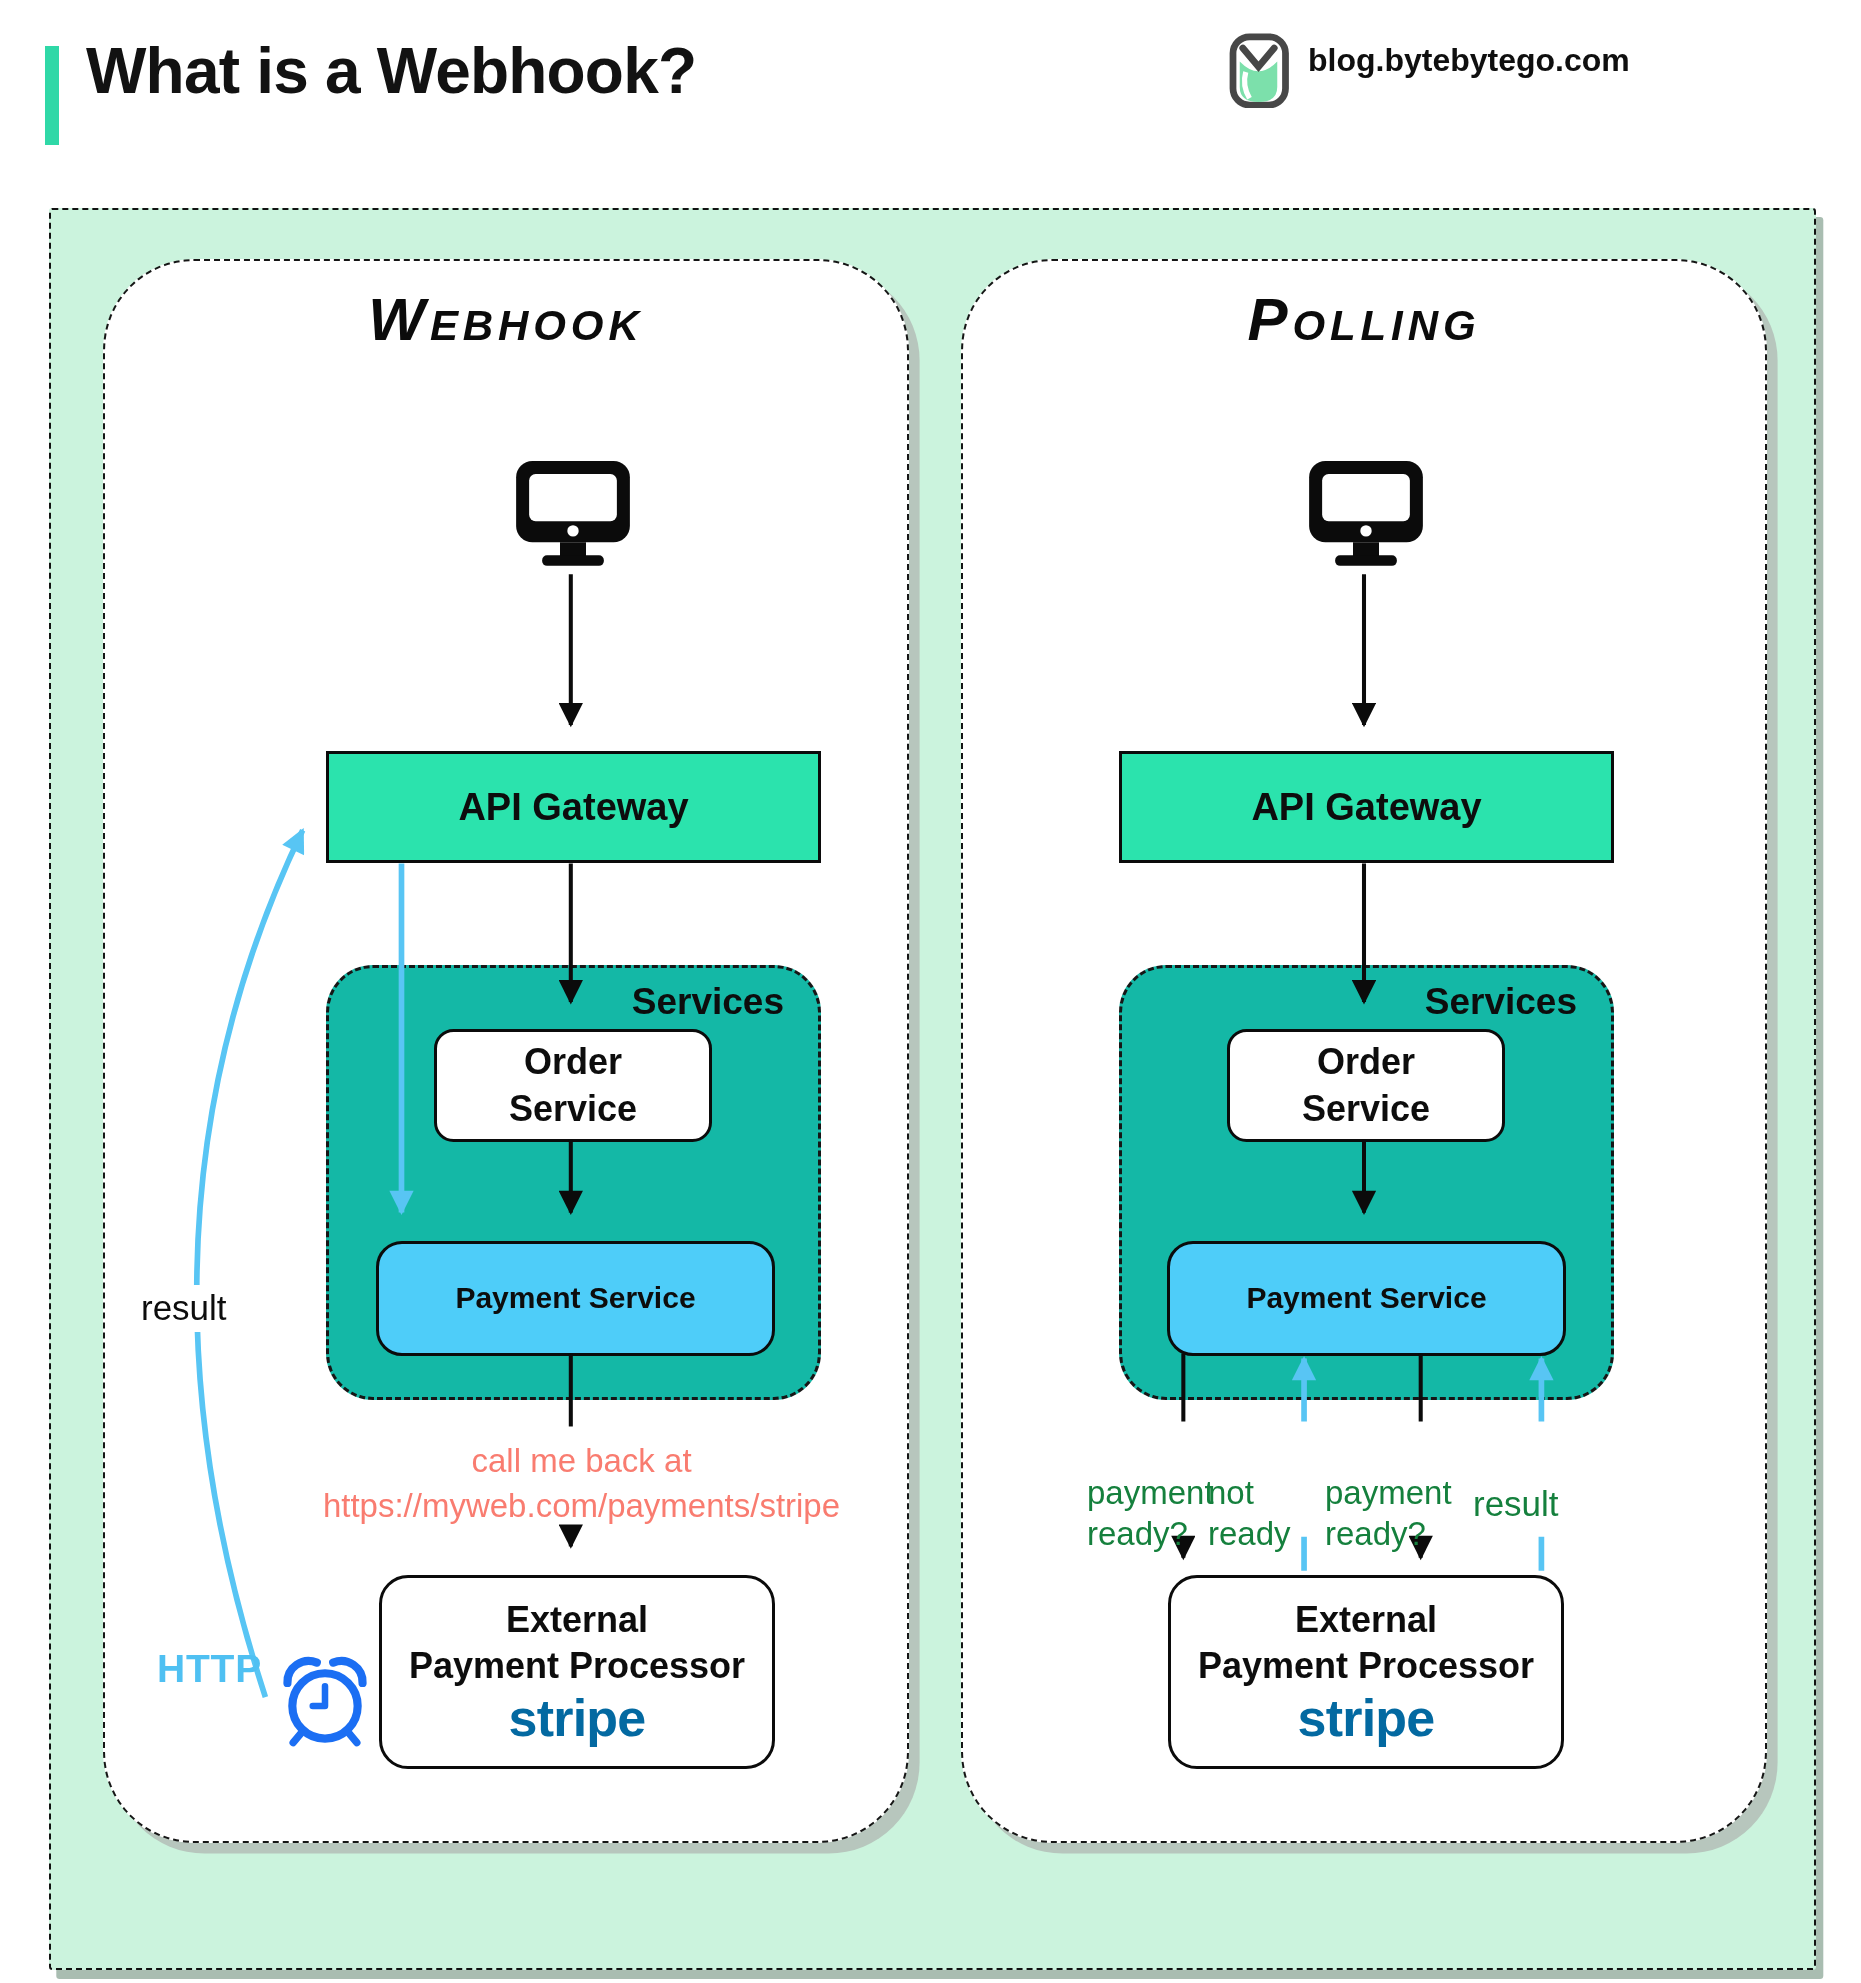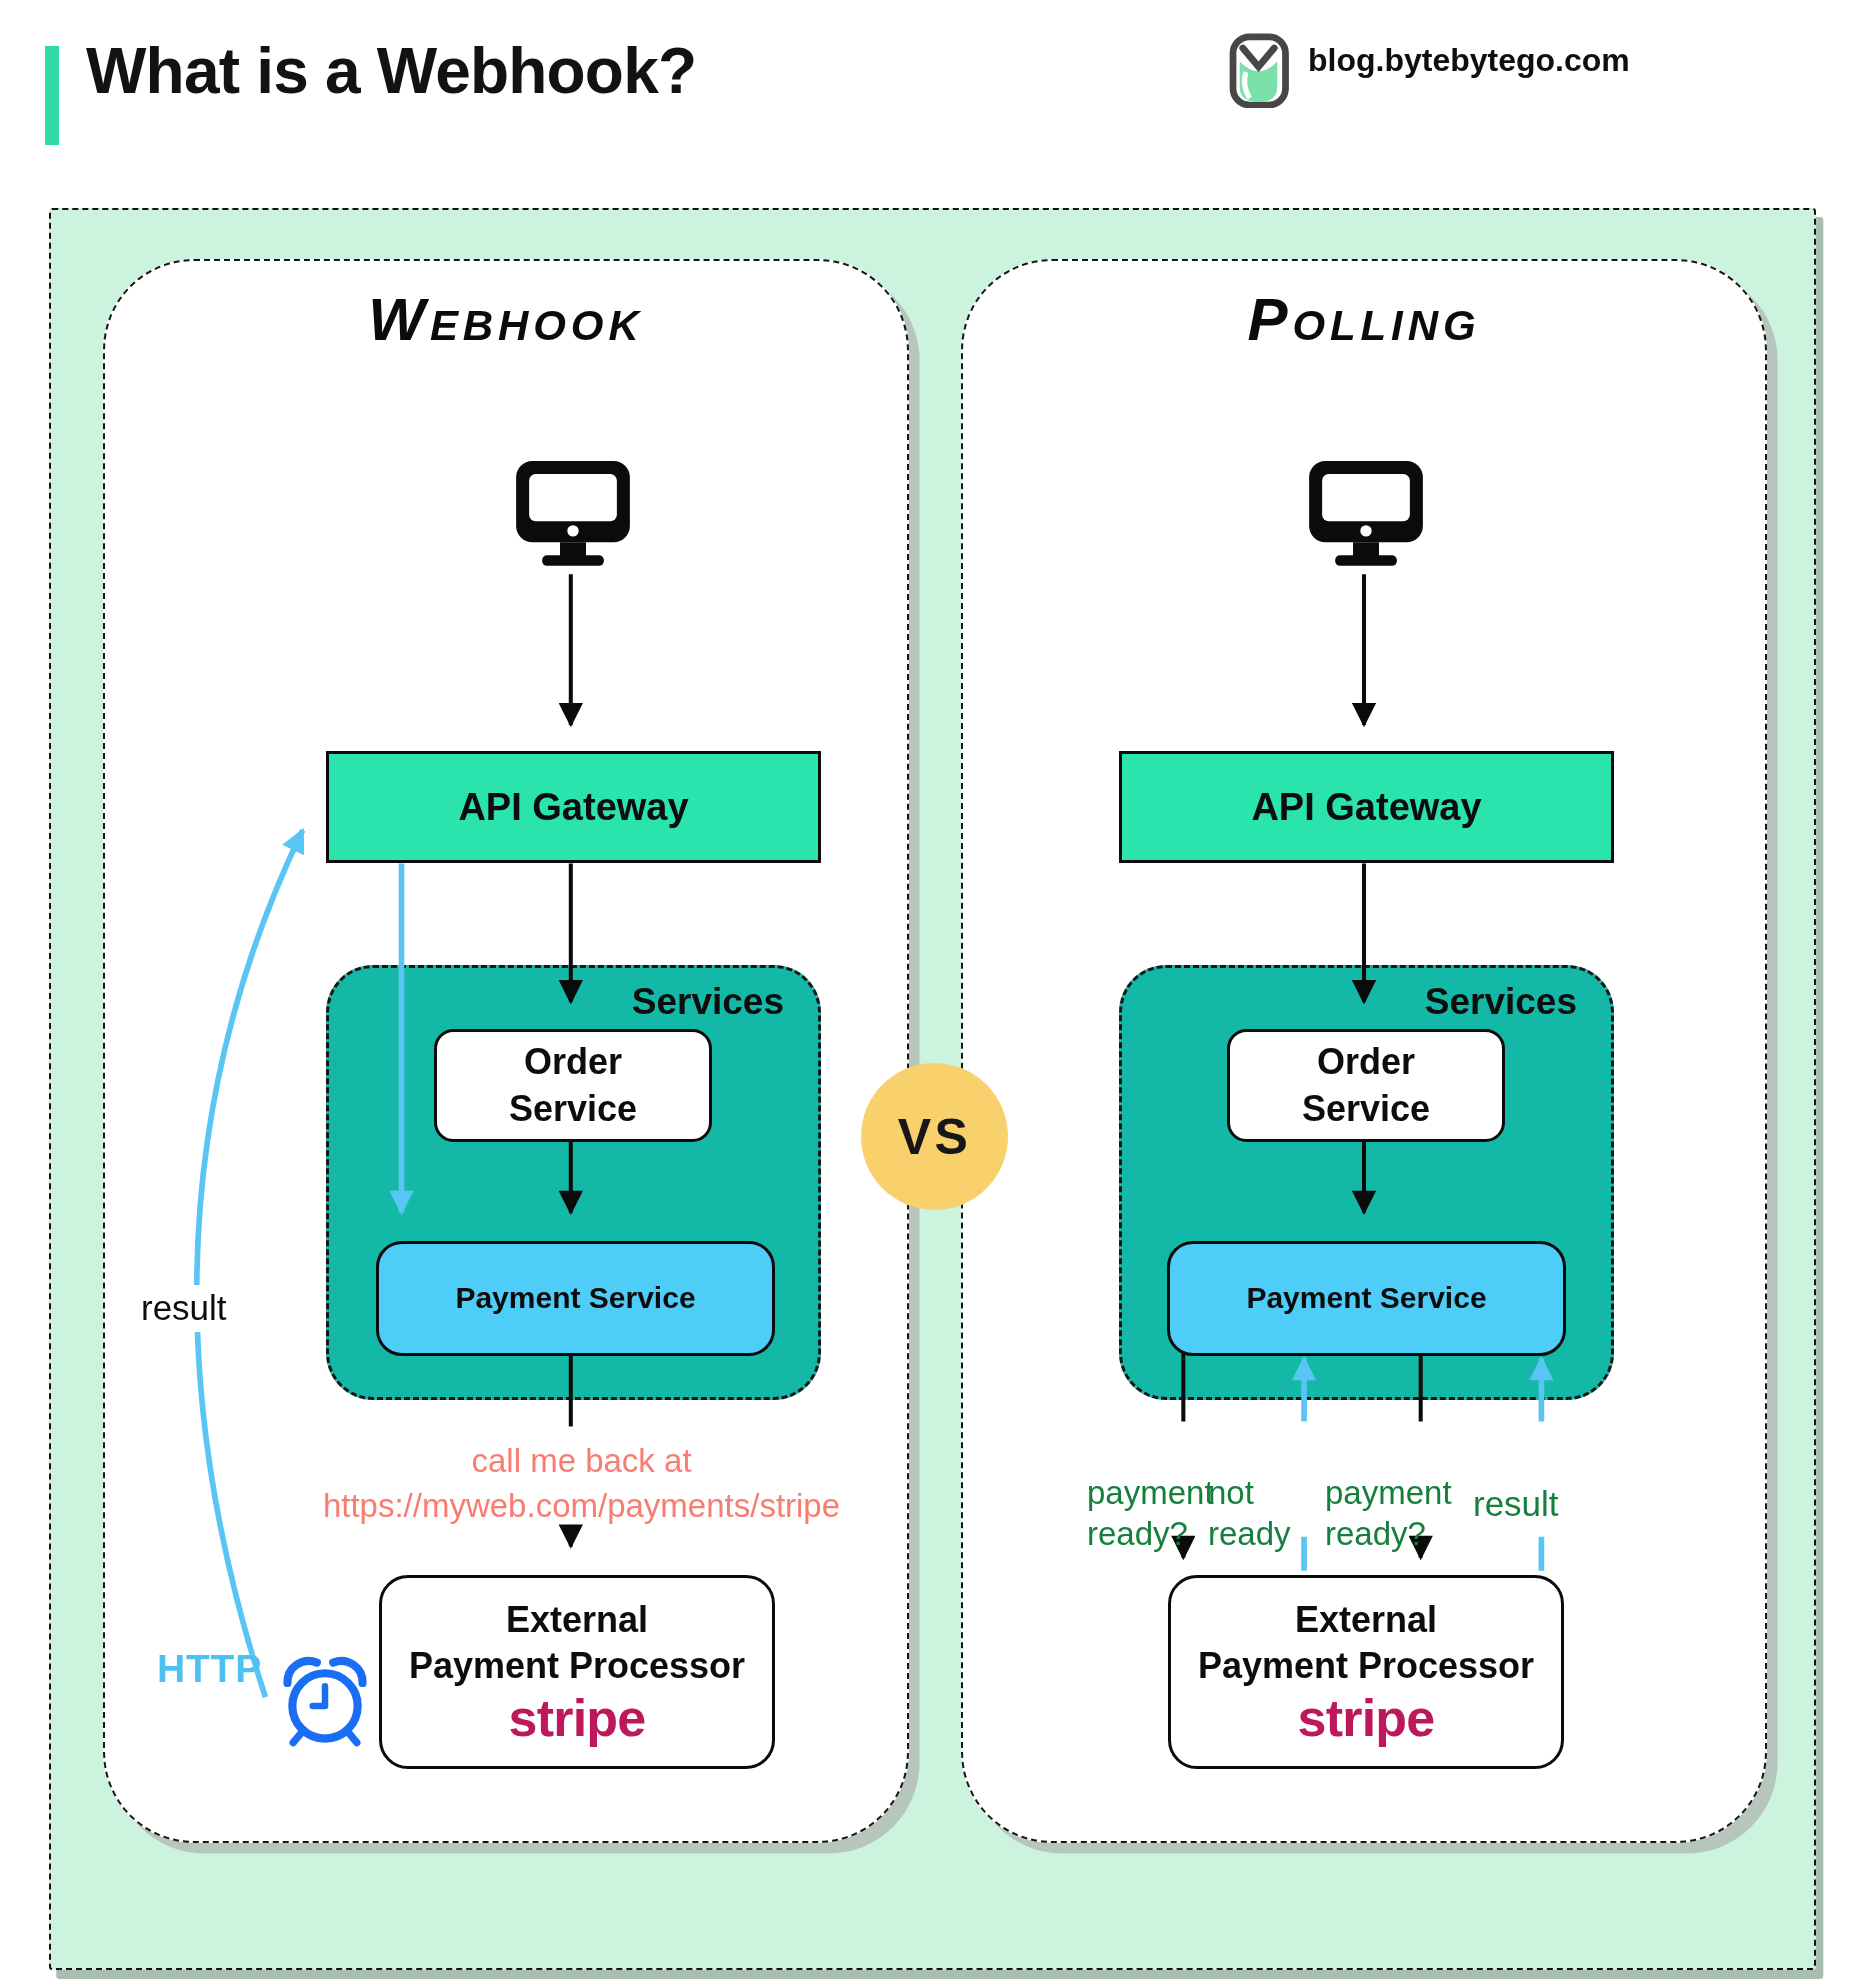--- a/index.html
+++ b/index.html
@@ -28,21 +28,21 @@
   
   .gateway{background:#2be3ad;border:3.3px solid #0b0b0b;display:flex;align-items:center;
            justify-content:center;font-weight:bold;font-size:38px;}
   .services{background:#14b8a6;border:3.3px dashed #161616;border-radius:47px;}
   .services-label{top:13px;right:34px;font-weight:bold;font-size:37px;}
   .node{background:#ffffff;border:3.3px solid #0b0b0b;border-radius:19.5px;display:flex;
         flex-direction:column;align-items:center;justify-content:center;
         font-weight:bold;font-size:36px;line-height:1.28;text-align:center;}
   .payment{background:#4ecdf9;border-radius:26px;font-size:30px;}
   .external{border-radius:29px;padding-top:1px;}
-  .stripe-brand{color:#be185d;font-size:52px;font-weight:800;letter-spacing:-0.8px;line-height:1.15;}
+  .stripe-brand{color:#0369a1;font-size:52px;font-weight:800;letter-spacing:-0.8px;line-height:1.15;}
 
   
   .callback{color:#f97c70;font-size:33px;line-height:45px;text-align:center;font-weight:500;}
   .flow-label{font-size:33px;line-height:41px;text-align:left;color:#15803d;margin-top:32px;}
   .result-label{font-size:35px;background:#ffffff;padding:3.3px 13px;}
   .http-label{font-size:39px;font-weight:bold;color:#4fc0f2;letter-spacing:0.8px;margin-left:24px;}
 
   .overlay{left:0;top:0;width:100%;height:100%;pointer-events:none;}
 
   
@@ -199,18 +199,15 @@
       <div>not</div>
       <div>ready</div>
     </div>
     <div class="abs flow-label" style="left:362px;top:1179px;width:195px;">
       <div>payment</div>
       <div>ready?</div>
     </div>
     <div class="abs flow-label" style="left:510px;top:1190px;width:163px;font-size:35px;">result</div>
   </div>
 
-  <div class="abs vs">
-    <span>VS</span>
-  </div>
 
 </div>
 
 
 </body></html>

